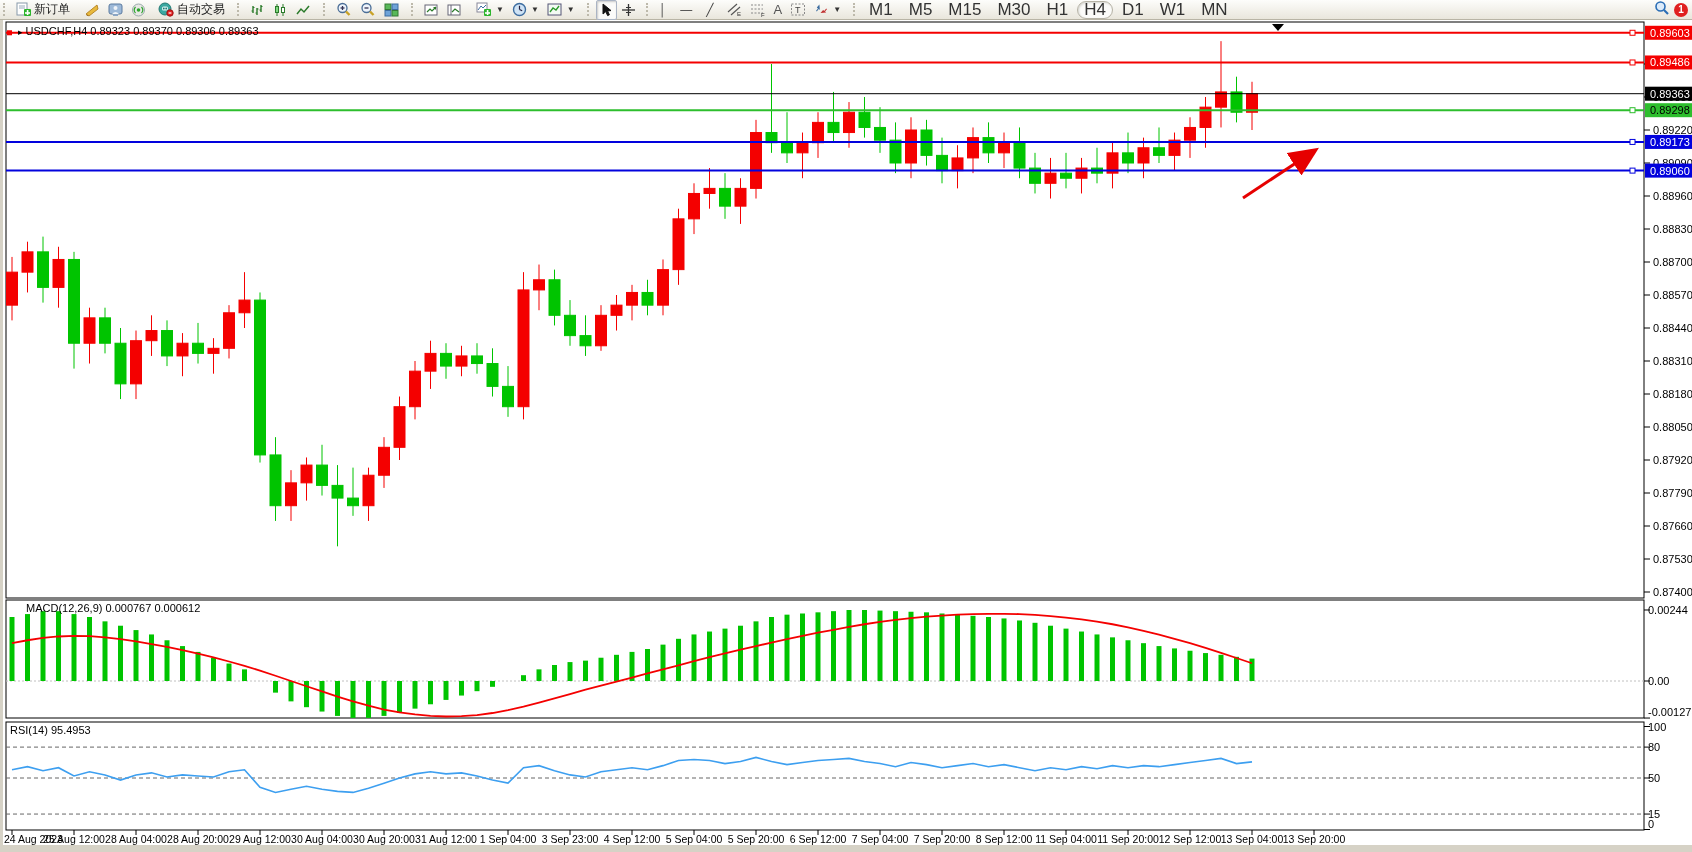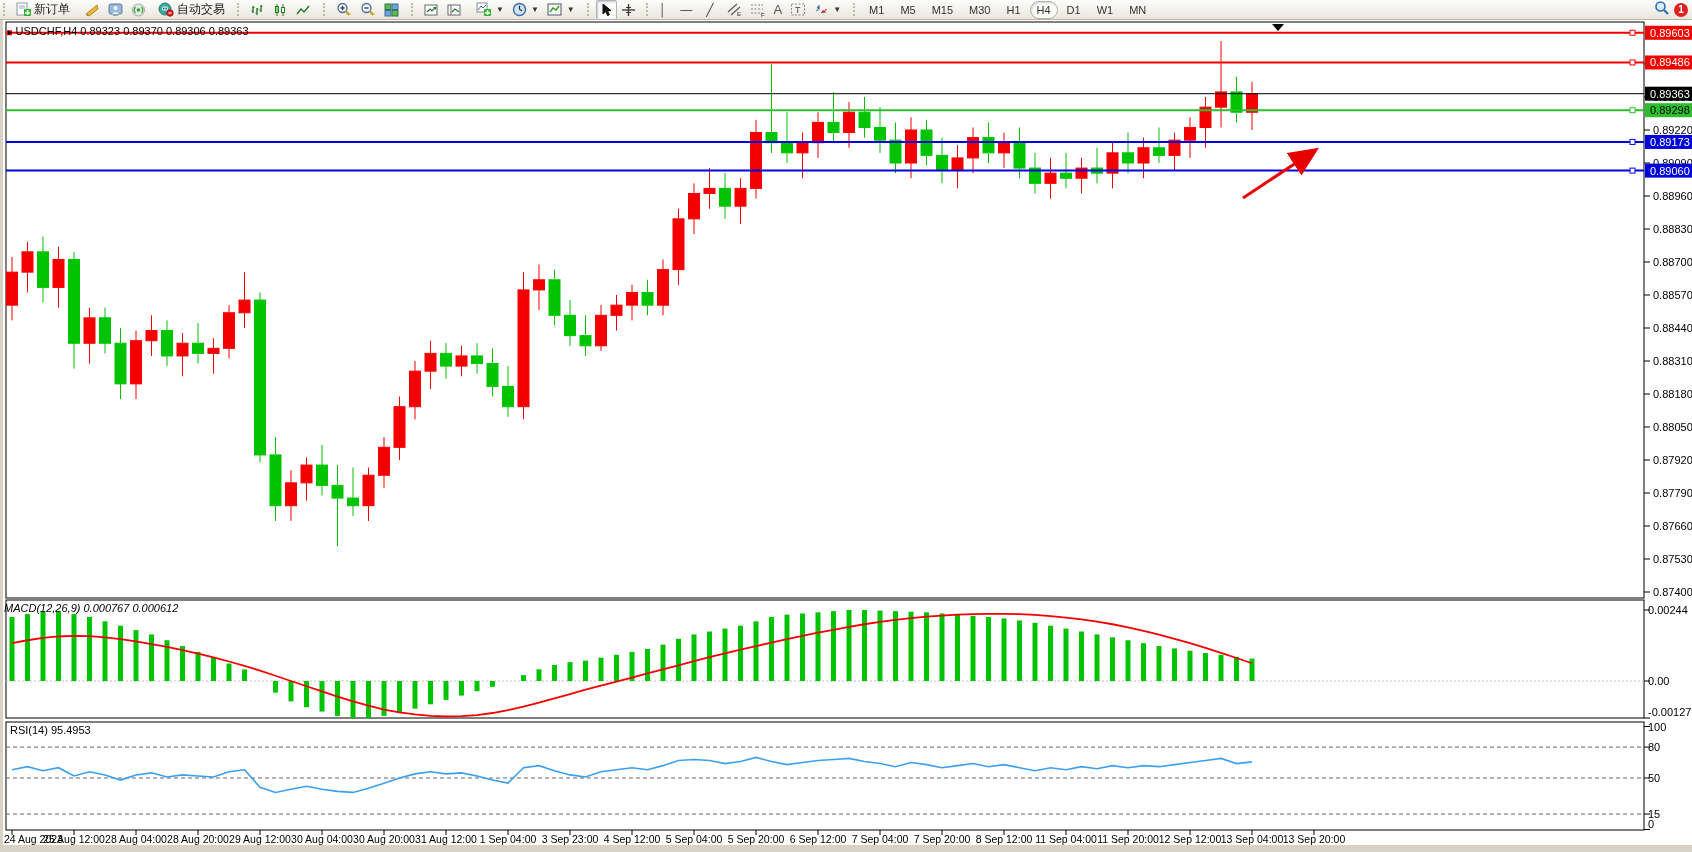--- a/index.html
+++ b/index.html
@@ -4,30 +4,30 @@
 <style>
   html,body{margin:0;padding:0;}
   body{width:1692px;height:852px;background:#ffffff;font-family:"Liberation Sans",sans-serif;overflow:hidden;position:relative;}
   
   .toolbar{position:absolute;top:0;left:0;width:1692px;height:20px;background:linear-gradient(#fdfdfb,#e9e6dc);border-bottom:1px solid #b8b4a5;display:flex;align-items:center;z-index:6;box-sizing:border-box;}
   .grip{width:3px;height:13px;border-left:2px dotted #bdb9ab;margin:0 4px 0 3px;}
   .tbtn{height:18px;padding:0 3px;display:flex;align-items:center;gap:3px;border:1px solid transparent;border-radius:2px;font-size:12px;color:#222;cursor:default;justify-content:space-between;}
   .tbtn.active{background:#fbfbf9;border-color:#aab4c4;box-shadow:inset 1px 1px 2px #c9c9c9;}
   .tbtn svg{display:block;}
   .caret{font-size:8px;color:#333;margin-left:1px;line-height:1;}
-  .tf{font-size:11px;padding:0 6px;height:16px;display:flex;align-items:center;color:#333;border:1px solid transparent;border-radius:2px;text-align:right;}
+  .tf{font-size:17px;padding:0 6px;height:16px;display:flex;align-items:center;color:#333;border:1px solid transparent;border-radius:2px;text-align:right;}
   .tf.active{background:#fbfbf9;border-color:#b5b2a5;box-shadow:inset 1px 1px 2px #d5d5d0;border-radius:9px;}
   .toolbar-right{margin-left:auto;display:flex;align-items:center;gap:4px;padding-right:4px;}
   .notif{width:14px;height:14px;border-radius:50%;background:#e02020;color:#fff;font-size:10px;font-weight:bold;display:flex;align-items:center;justify-content:center;}
   .glyph{font-size:12px;color:#444;line-height:1;}
   
   .pane-label{position:absolute;font-size:11px;color:#000;z-index:4;white-space:nowrap;}
-  #chart-title{left:8px;top:25px;}
+  #chart-title{left:18px;top:25px;}
   #chart-title .mark{color:#000;font-size:9px;margin-right:3px;}
-  #macd-label{left:4px;top:602px;font-style:italic;}
+  #macd-label{left:26px;top:602px;}
   #rsi-label{left:10px;top:724px;}
   svg text{font-family:"Liberation Sans",sans-serif;}
   #svg{position:absolute;top:0;left:0;z-index:1;}
 </style>
 </head>
 <body>
 
 <div class="toolbar">
   <div class="grip"></div>
 

